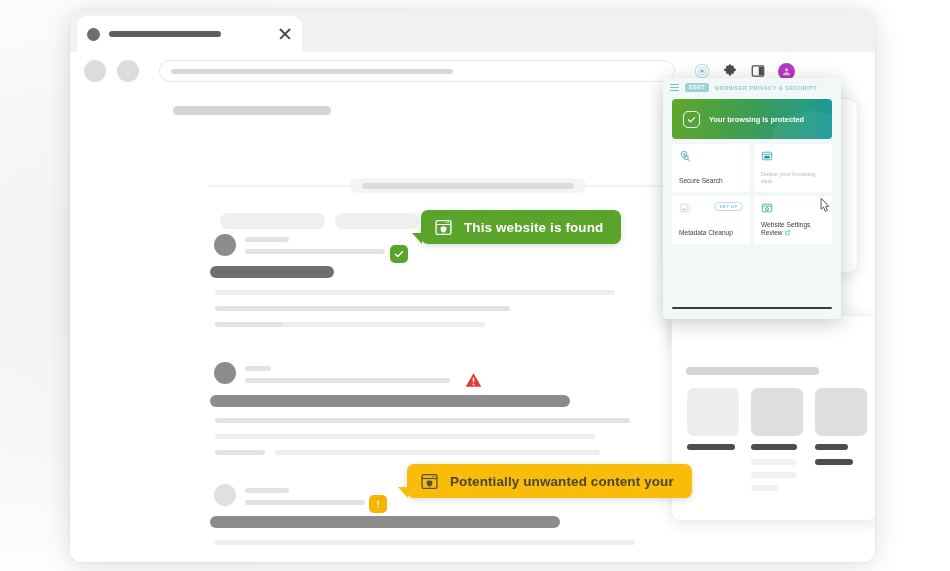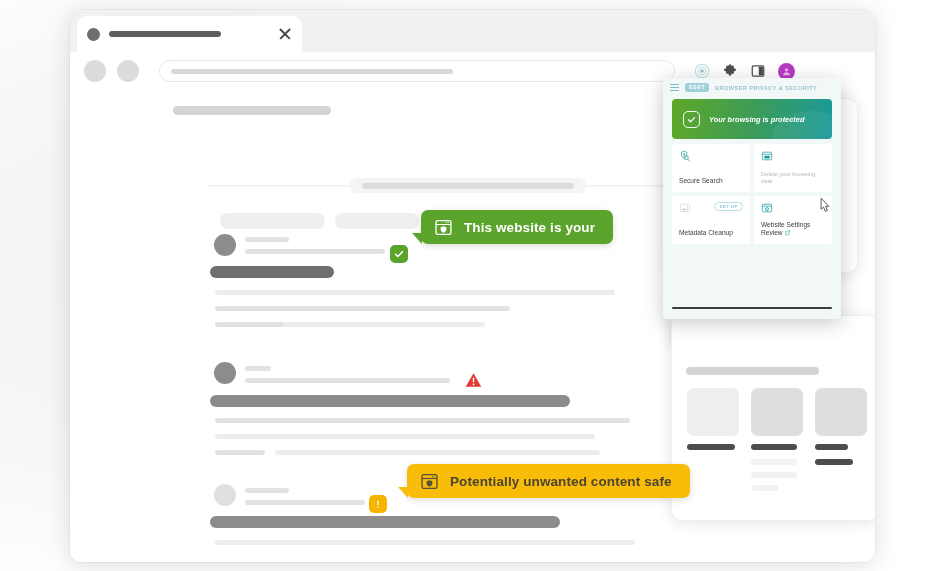--- a/index.html
+++ b/index.html
@@ -273,21 +273,20 @@
     margin: 2px 9px 0 9px;
     height: 40px;
     border-radius: 4px;
     background: linear-gradient(100deg, #5fa828 0%, #3e9c55 48%, #199a9b 100%);
     display: flex;
     align-items: center;
     gap: 9px;
     padding: 0 11px;
     position: relative;
     overflow: hidden;
-    font-style: italic;
   }
   .ext-banner::after {
     content: "";
     position: absolute;
     right: -18px; bottom: -26px;
     width: 78px; height: 54px;
     border-radius: 50%;
     background: rgba(255,255,255,0.06);
   }
   .banner-check {
@@ -482,34 +481,34 @@
 
       <div class="tooltip tt-green" style="left:351px; top:120px; height:34px;">
         <div class="tail" style="border-width:0 10px 11px 0; border-color:transparent #5aa42b transparent transparent;"></div>
         <svg class="tt-icon" viewBox="0 0 24 24">
           <rect x="2.6" y="3.4" width="18.8" height="17.2" rx="2" fill="none" stroke="#ffffff" stroke-width="1.7"></rect>
           <line x1="2.6" y1="8.2" x2="21.4" y2="8.2" stroke="#ffffff" stroke-width="1.5"></line>
           <circle cx="15.5" cy="5.8" r="0.8" fill="#ffffff"></circle>
           <circle cx="17.9" cy="5.8" r="0.8" fill="#ffffff"></circle>
           <path d="M12 10.3l3.6 1.3v2.6c0 2.2-1.6 3.7-3.6 4.4-2-0.7-3.6-2.2-3.6-4.4v-2.6z" fill="#ffffff"></path>
         </svg>
-        <span>This website is your</span>
+        <span>This website is found</span>
       </div>
 
 
       <div class="tooltip tt-yellow" style="left:337px; top:374px; height:34px;">
         <div class="tail" style="border-width:0 10px 11px 0; border-color:transparent #f8bc09 transparent transparent;"></div>
         <svg class="tt-icon" viewBox="0 0 24 24">
           <rect x="2.6" y="3.4" width="18.8" height="17.2" rx="2" fill="none" stroke="#57503c" stroke-width="1.7"></rect>
           <line x1="2.6" y1="8.2" x2="21.4" y2="8.2" stroke="#57503c" stroke-width="1.5"></line>
           <circle cx="15.5" cy="5.8" r="0.8" fill="#57503c"></circle>
           <circle cx="17.9" cy="5.8" r="0.8" fill="#57503c"></circle>
           <path d="M12 10.3l3.6 1.3v2.6c0 2.2-1.6 3.7-3.6 4.4-2-0.7-3.6-2.2-3.6-4.4v-2.6z" fill="#57503c"></path>
         </svg>
-        <span>Potentially unwanted content safe</span>
+        <span>Potentially unwanted content your</span>
       </div>
 
     </div>
   </div>
 
   <div id="ext-popup">
 
     <div class="ext-header">
       <div class="hamburger">
         <span></span>

